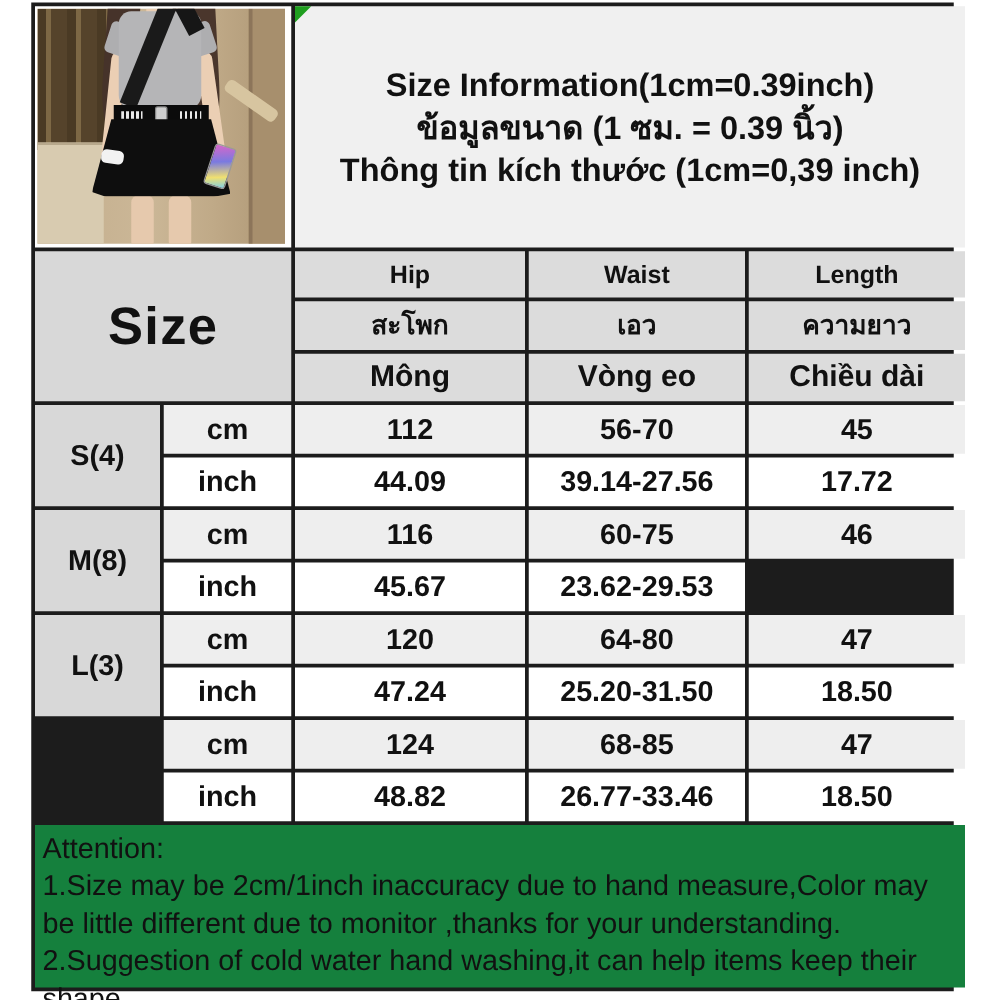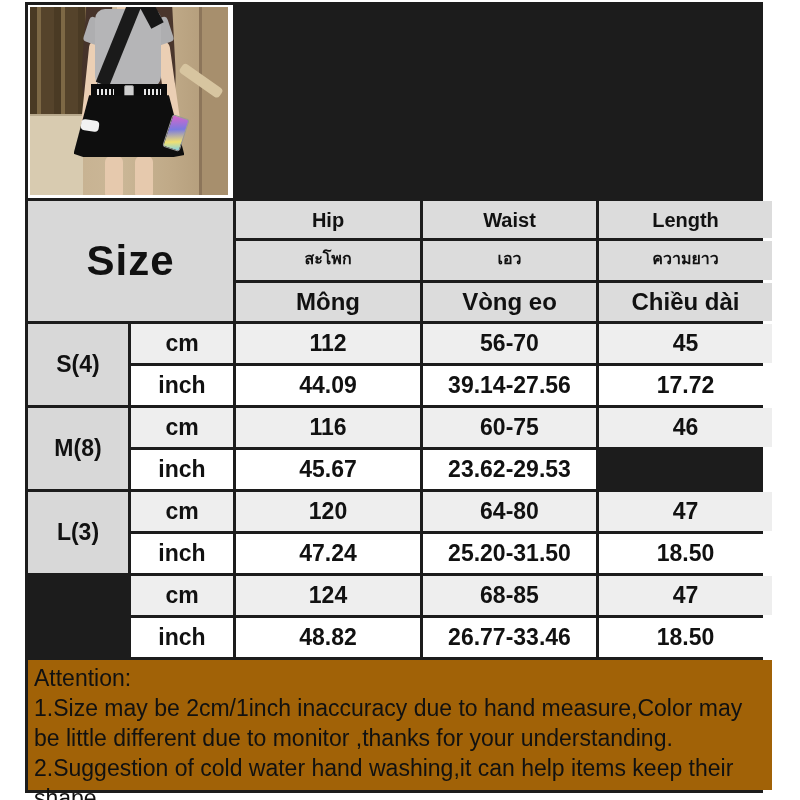--- a/index.html
+++ b/index.html
@@ -19,23 +19,23 @@
   .lbl{background:var(--label_grey,#d8d8d8);}
   .hdr{background:var(--header_grey,#dcdcdc);}
   .cmrow{background:var(--cm_row_grey,#eeeeee);}
   .inchrow{background:#ffffff;}
   .titlebox{position:relative;background:var(--title_bg,#f0f0f0);flex-direction:column;justify-content:center;}
   .titlebox .tline{font-size:26px;line-height:34px;}
   .tri{position:absolute;top:0;left:0;width:0;height:0;
     border-top:13px solid var(--marker_green,#1f9e1f);border-right:13px solid transparent;}
   .size-big{background:var(--label_grey,#d8d8d8);font-size:42px;letter-spacing:1px;}
   .hdr-en{font-size:20px;}
-  .hdr-th{font-size:16px;font-family:Liberation Mono, monospace;}
+  .hdr-th{font-size:21px;}
   .hdr-vi{font-size:24px;}
-  .attention{background:#a16207;align-items:flex-start;justify-content:flex-start;
+  .attention{background:#15803d;align-items:flex-start;justify-content:flex-start;
     font-weight:normal;font-size:23px;line-height:30px;text-align:left;padding:3px 6px;
     flex-direction:column;}
   .attention p{margin:0;}
   
   .photo{background:#fff;padding:2px 5px 3px 2px;}
   .art{position:relative;width:100%;height:100%;overflow:hidden;
     background:linear-gradient(90deg,#c3ad8c 0%,#cbb797 45%,#c0aa88 70%,#ad9674 100%);}
   .art *{position:absolute;}
   .door{left:0;top:0;width:32%;height:60%;
     background:repeating-linear-gradient(90deg,#4a3a24 0 7px,#7d6845 7px 11px,#55432b 11px 24px);}
@@ -93,20 +93,26 @@
           <span class="belt-mark"></span>
           <span class="buckle"></span>
           <span class="belt-mark"></span>
         </div>
         <div class="shorts"></div>
         <div class="watch"></div>
         <div class="phone"></div>
       </div>
     </div>
 
+    <div class="cell titlebox" style="grid-area:1/3/2/6">
+      <div class="tri"></div>
+      <div class="tline">Size Information(1cm=0.39inch)</div>
+      <div class="tline">ข้อมูลขนาด (1 ซม. = 0.39 นิ้ว)</div>
+      <div class="tline">Thông tin kích thước (1cm=0,39 inch)</div>
+    </div>
 
     <div class="cell size-big" style="grid-area:2/1/5/3">Size</div>
     <div class="cell hdr hdr-en" style="grid-area:2/3/3/4">Hip</div>
     <div class="cell hdr hdr-en" style="grid-area:2/4/3/5">Waist</div>
     <div class="cell hdr hdr-en" style="grid-area:2/5/3/6">Length</div>
     <div class="cell hdr hdr-th" style="grid-area:3/3/4/4">สะโพก</div>
     <div class="cell hdr hdr-th" style="grid-area:3/4/4/5">เอว</div>
     <div class="cell hdr hdr-th" style="grid-area:3/5/4/6">ความยาว</div>
     <div class="cell hdr hdr-vi" style="grid-area:4/3/5/4">Mông</div>
     <div class="cell hdr hdr-vi" style="grid-area:4/4/5/5">Vòng eo</div>

